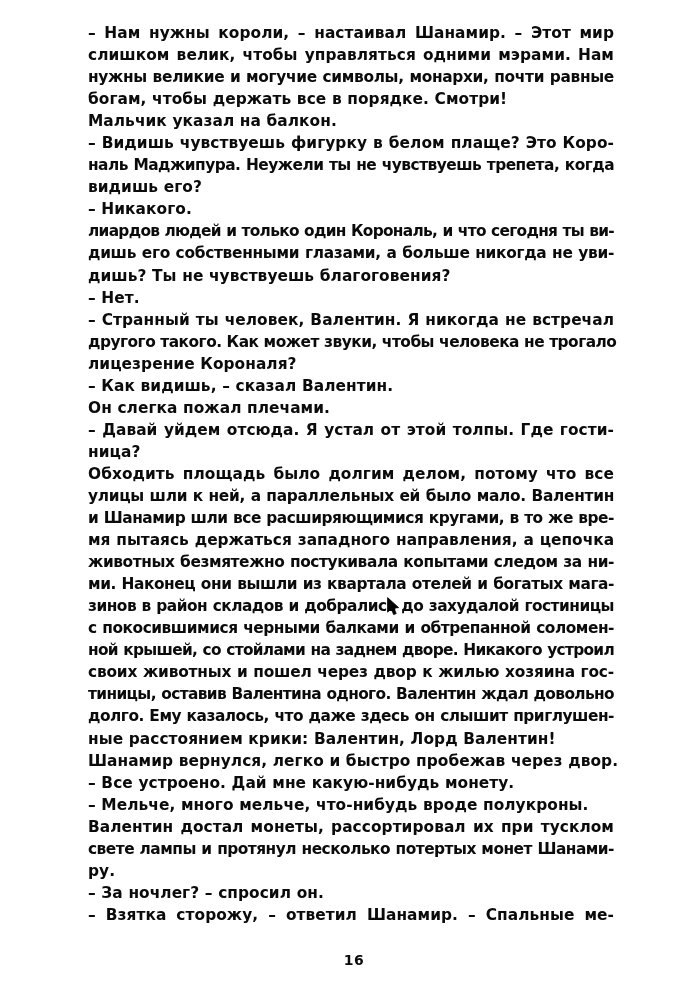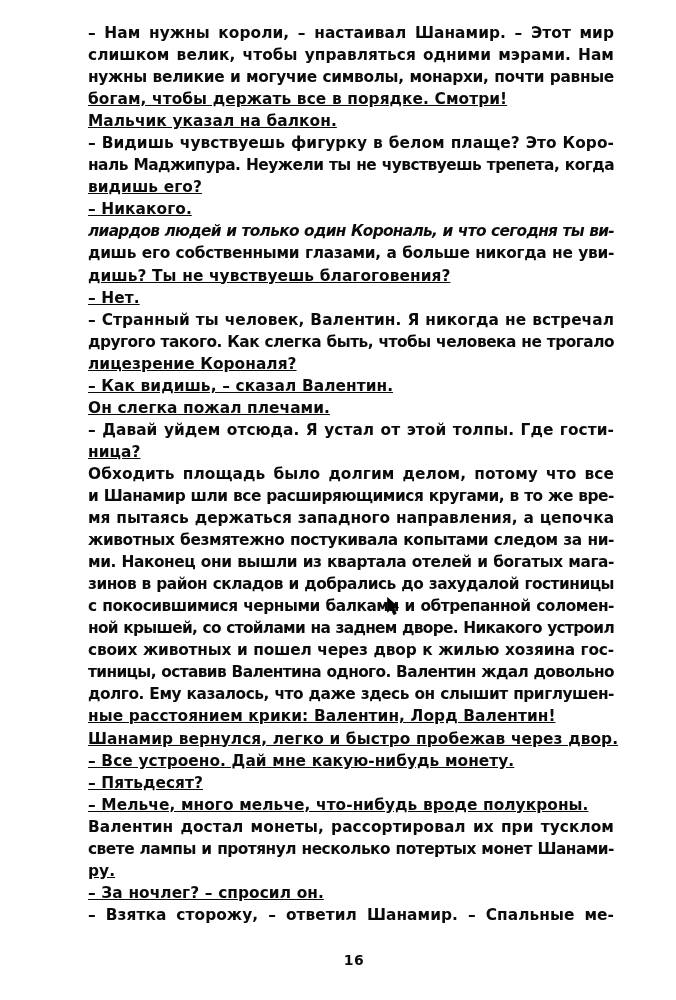--- a/index.html
+++ b/index.html
@@ -45,21 +45,20 @@
   .para .ln {
     display: block;
     text-align: justify;
     text-align-last: justify;
     white-space: nowrap;
   }
   
   .para .ln.last {
     text-align: left;
     text-align-last: left;
-    text-decoration: underline;
   }
   
   .para .ln.first {
     text-indent: 25px;
   }
   .page-number {
     position: absolute;
     left: 16px;
     top: 952px;
     width: 676px;
@@ -96,64 +95,62 @@
       </p>
       <p class="para">
         <span class="ln first">– Видишь чувствуешь фигурку в белом плаще? Это Коро-</span>
         <span class="ln" style="letter-spacing: -0.519px;">наль Маджипура. Неужели ты не чувствуешь трепета, когда</span>
         <span class="ln last">видишь его?</span>
       </p>
       <p class="para">
         <span class="ln first last">– Никакого.</span>
       </p>
       <p class="para">
-        <span class="ln" style="letter-spacing: -0.702px; font-style: italic;">лиардов людей и только один Корональ, и что сегодня ты ви-</span>
+        <span class="ln" style="letter-spacing: -0.702px;">лиардов людей и только один Корональ, и что сегодня ты ви-</span>
         <span class="ln" style="letter-spacing: -0.296px;">дишь его собственными глазами, а больше никогда не уви-</span>
         <span class="ln last">дишь? Ты не чувствуешь благоговения?</span>
       </p>
       <p class="para">
         <span class="ln first last">– Нет.</span>
       </p>
       <p class="para">
         <span class="ln first">– Странный ты человек, Валентин. Я никогда не встречал</span>
-        <span class="ln" style="letter-spacing: -0.5px;">другого такого. Как слегка быть, чтобы человека не трогало</span>
+        <span class="ln" style="letter-spacing: -0.5px;">другого такого. Как может звуки, чтобы человека не трогало</span>
         <span class="ln last">лицезрение Короналя?</span>
       </p>
       <p class="para">
         <span class="ln first last">– Как видишь, – сказал Валентин.</span>
       </p>
       <p class="para">
         <span class="ln first last">Он слегка пожал плечами.</span>
       </p>
       <p class="para">
         <span class="ln first">– Давай уйдем отсюда. Я устал от этой толпы. Где гости-</span>
         <span class="ln last">ница?</span>
       </p>
       <p class="para">
         <span class="ln first">Обходить площадь было долгим делом, потому что все</span>
+        <span class="ln" style="letter-spacing: -0.283px;">улицы шли к ней, а параллельных ей было мало. Валентин</span>
         <span class="ln" style="letter-spacing: -0.472px;">и Шанамир шли все расширяющимися кругами, в то же вре-</span>
         <span class="ln" style="letter-spacing: -0.019px;">мя пытаясь держаться западного направления, а цепочка</span>
         <span class="ln" style="letter-spacing: -0.415px;">животных безмятежно постукивала копытами следом за ни-</span>
         <span class="ln" style="letter-spacing: -0.418px;">ми. Наконец они вышли из квартала отелей и богатых мага-</span>
         <span class="ln" style="letter-spacing: -0.509px;">зинов в район складов и добрались до захудалой гостиницы</span>
         <span class="ln" style="letter-spacing: -0.472px;">с покосившимися черными балками и обтрепанной соломен-</span>
         <span class="ln" style="letter-spacing: -0.709px;">ной крышей, со стойлами на заднем дворе. Никакого устроил</span>
         <span class="ln" style="letter-spacing: -0.189px;">своих животных и пошел через двор к жилью хозяина гос-</span>
         <span class="ln" style="letter-spacing: -0.636px;">тиницы, оставив Валентина одного. Валентин ждал довольно</span>
         <span class="ln" style="letter-spacing: -0.473px;">долго. Ему казалось, что даже здесь он слышит приглушен-</span>
         <span class="ln last">ные расстоянием крики: Валентин, Лорд Валентин!</span>
       </p>
       <p class="para">
         <span class="ln first last">Шанамир вернулся, легко и быстро пробежав через двор.</span>
       </p>
       <p class="para">
         <span class="ln first last">– Все устроено. Дай мне какую-нибудь монету.</span>
-      </p>
-      <p class="para">
-        <span class="ln first last">– Пятьдесят?</span>
       </p>
       <p class="para">
         <span class="ln first last">– Мельче, много мельче, что-нибудь вроде полукроны.</span>
       </p>
       <p class="para">
         <span class="ln first">Валентин достал монеты, рассортировал их при тусклом</span>
         <span class="ln" style="letter-spacing: -0.519px;">свете лампы и протянул несколько потертых монет Шанами-</span>
         <span class="ln last">ру.</span>
       </p>
       <p class="para">

